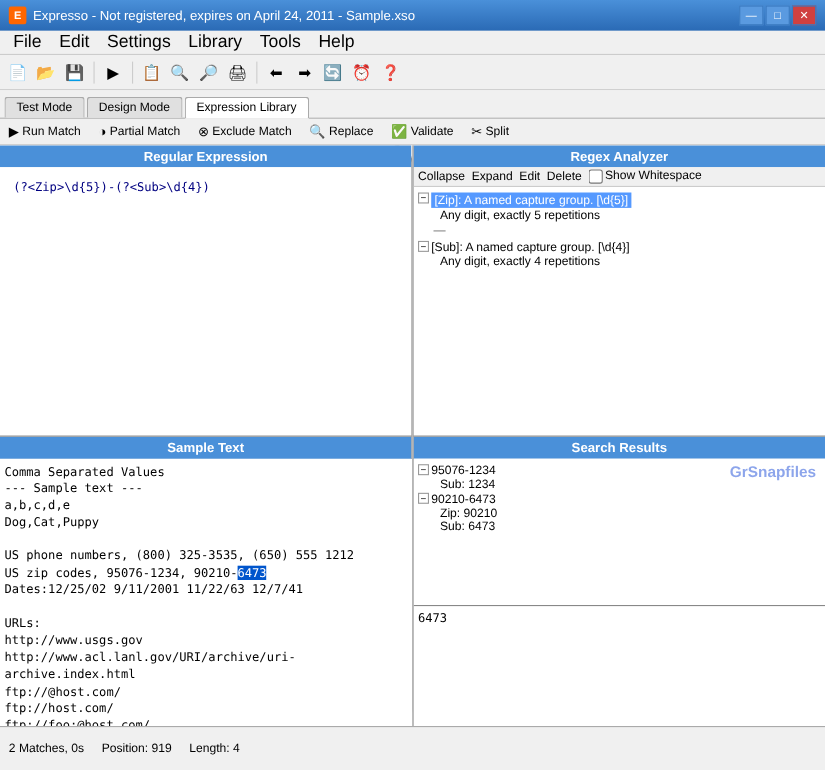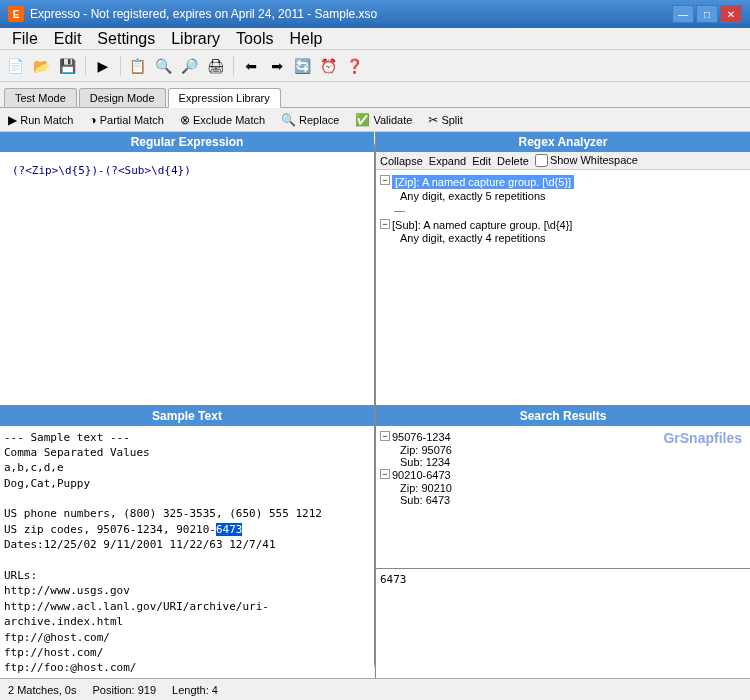--- a/index.html
+++ b/index.html
@@ -30,21 +30,21 @@
     
     #action-bar { background: #f0f0f0; height: 24px; display: flex; align-items: center; padding: 0 4px; border-bottom: 1px solid #ccc; gap: 8px; }
     .action-btn { display: flex; align-items: center; gap: 3px; cursor: pointer; font-size: 11px; padding: 1px 4px; }
     .action-icon { font-size: 12px; }
     .panel-header { background: #4a90d9; color: white; font-weight: bold; text-align: center; padding: 3px 0; font-size: 12px; }
     .analyzer-toolbar { display: flex; align-items: center; gap: 6px; padding: 2px 4px; background: #f0f0f0; border-bottom: 1px solid #ccc; font-size: 11px; }
     .analyzer-toolbar span { cursor: pointer; }
     .checkbox-label { display: flex; align-items: flex-start; gap: 2px; }
     
     
-    #status-bar { background: #f0f0f0; height: 22px; display: flex; align-items: center; padding: 0 8px; border-top: 1px solid #aaa; font-size: 11px; gap: 16px; }
+    #status-bar { background: #f0f0f0; height: 40px; display: flex; align-items: center; padding: 0 8px; border-top: 1px solid #aaa; font-size: 11px; gap: 16px; }
     
     
     ::-webkit-scrollbar { width: 8px; height: 8px; }
     ::-webkit-scrollbar-track { background: #f0f0f0; }
     ::-webkit-scrollbar-thumb { background: #aaa; }
 
     #layout { display: flex; flex-direction: column; height: 700px; }
     #content-area { display: flex; flex: 1; overflow: hidden; }
     #left-col { display: flex; flex-direction: column; flex: 1; border-right: 1px solid #888; border-radius: 16px; }
     #right-col { display: flex; flex-direction: column; flex: 1; }
@@ -146,22 +146,22 @@
 
       <div class="panel-wrapper">
         <div class="panel-header">Regular Expression</div>
         <div id="regex-area">(?&lt;Zip&gt;\d{5})-(?&lt;Sub&gt;\d{4})</div>
       </div>
       <div class="col-divider"></div>
 
       <div class="panel-wrapper">
         <div class="panel-header">Sample Text</div>
         <div id="sample-area">
+          <div>Comma Separated Values</div>
           <div>--- Sample text ---</div>
-          <div>Comma Separated Values</div>
           <div>a,b,c,d,e</div>
           <div>Dog,Cat,Puppy</div>
           <div>&nbsp;</div>
           <div>US phone numbers, (800) 325-3535, (650) 555 1212</div>
           <div>US zip codes, 95076-1234, 90210-<span style="background:#0055cc;color:white;">6473</span></div>
           <div>Dates:12/25/02 9/11/2001 11/22/63 12/7/41</div>
           <div>&nbsp;</div>
           <div>URLs:</div>
           <div>http://www.usgs.gov</div>
           <div>http://www.acl.lanl.gov/URI/archive/uri-archive.index.html</div>
@@ -217,21 +217,20 @@
         <div class="panel-header">Search Results</div>
         <div id="results-area">
           <div style="position:relative;">
             <div style="position:absolute;right:4px;top:0;color:#1d4ed8;font-size:14px;font-weight:bold;opacity:0.5;">GrSnapfiles</div>
 
             <div class="tree-node">
               <span class="minus-box">−</span>
               <span>95076-1234</span>
             </div>
             <div class="tree-children">
-              <div>Zip: 95076</div>
               <div>Sub: 1234</div>
             </div>
 
             <div class="tree-node">
               <span class="minus-box">−</span>
               <span>90210-6473</span>
             </div>
             <div class="tree-children">
               <div>Zip: 90210</div>
               <div>Sub: 6473</div>

